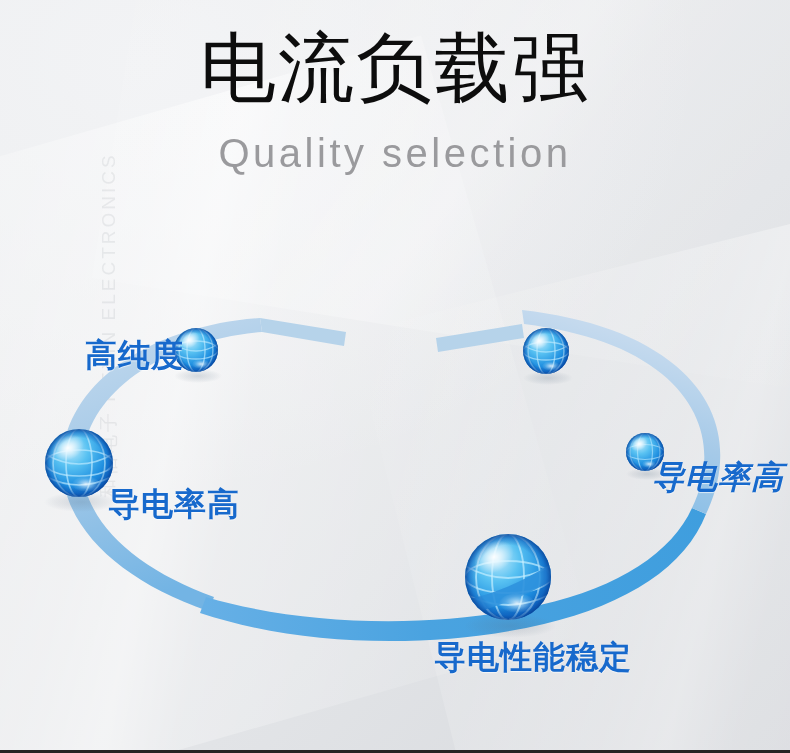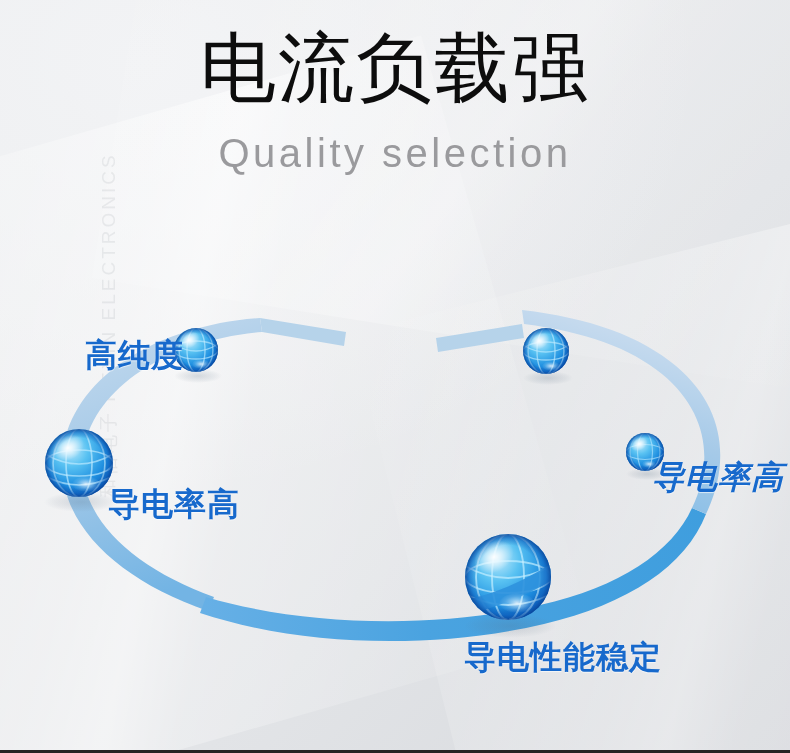--- a/index.html
+++ b/index.html
@@ -104,21 +104,21 @@
     font-weight: 700;
     letter-spacing: 1px;
     white-space: nowrap;
     font-family: "DejaVu Sans", "Liberation Sans", sans-serif;
     text-shadow: 0 1px 1px rgba(255,255,255,0.65);
   }
   .lbl-purity      { left: 85px;  top: 334px; }
   .lbl-current     { left: 580px; top: 334px; }
   .lbl-cond-rate   { left: 652px; top: 456px; font-style: italic; }
   .lbl-efficiency  { left: 108px; top: 483px; }
-  .lbl-stability   { left: 464px; top: 636px; }
+  .lbl-stability   { left: 434px; top: 636px; }
 </style>
 </head>
 <body>
 
 <div id="page">
 
   <div class="sheen sheen-a"></div>
   <div class="sheen sheen-b"></div>
   <div class="sheen sheen-c"></div>
 

